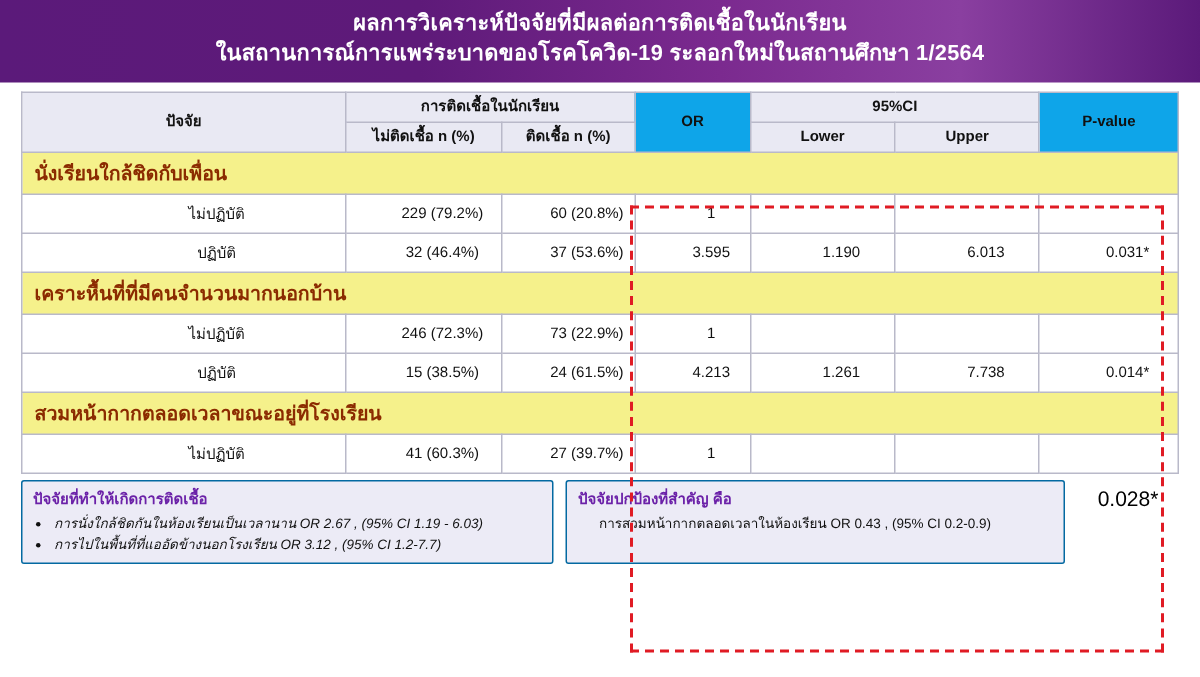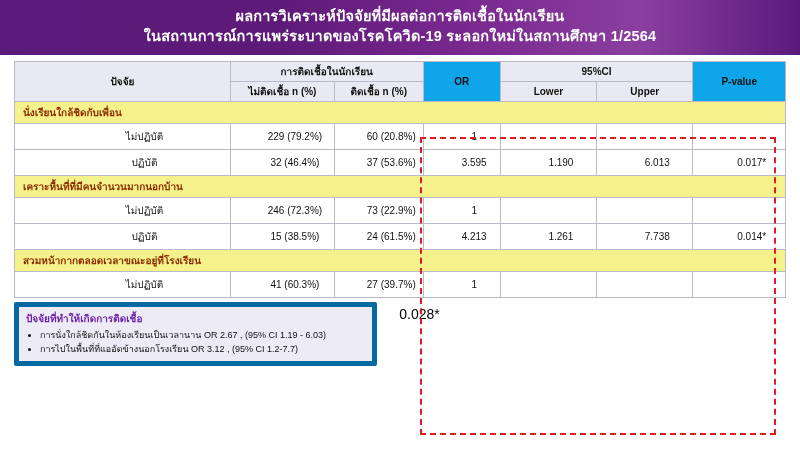--- a/index.html
+++ b/index.html
@@ -59,21 +59,21 @@
   .col-or     { width: 10%; }
   .col-low    { width: 12.5%; }
   .col-up     { width: 12.5%; }
   .col-p      { width: 12%; }
 
   tbody td { padding: 4px 6px; height: 26px; }
   tr.section td {
     background: #f5f18b;
     font-weight: bold;
     color: #8b2b00;
-    font-size: 10px;
+    font-size: 13px;
     padding: 3px 8px;
     height: 22px;
   }
   td.factor-label { padding-left: 50px; font-size: 9.5px; color: #1a1a1a; text-align: center; }
   td.num { text-align: center; padding-left: 31px; }
   tbody tr td { background: #ffffff; }
 
   
   .dash-box {
     position: absolute;
@@ -82,34 +82,34 @@
   }
 
   
   .footer {
     display: flex;
     gap: 8px;
     padding: 4px 14px 6px 14px;
     align-items: stretch;
   }
   .fbox {
-    border: 5px solid #0369a1;
+    border: 1px solid #0369a1;
     background: #ecebf6;
     padding: 4px 7px 5px 7px;
     border-radius: 2px;
   }
   .fbox.left { width: 47%; }
   .fbox.right { width: 44%; }
   .fbox .ftitle {
     color: #6b21a8;
     font-weight: bold;
     font-size: 10px;
     margin-bottom: 3px;
   }
-  .fbox ul { margin: 0; padding-left: 14px; }
+  .fbox ul { margin: 0; padding-left: 14px; font-style: italic; }
   .fbox li { font-size: 9px; line-height: 1.5; color: #111; }
   .fbox .fline { font-size: 9px; line-height: 1.5; color: #111; padding-left: 14px;}
   .p-trail {
     width: 9%;
     display: flex;
     align-items: flex-start;
     justify-content: center;
     padding-top: 4px;
     font-size: 14px;
   }
@@ -165,21 +165,21 @@
           <td class="num"></td>
           <td class="num"></td>
         </tr>
         <tr>
           <td class="factor-label">ปฏิบัติ</td>
           <td class="num">32 (46.4%)</td>
           <td class="num">37 (53.6%)</td>
           <td class="num">3.595</td>
           <td class="num">1.190</td>
           <td class="num">6.013</td>
-          <td class="num">0.017*</td>
+          <td class="num">0.031*</td>
         </tr>
 
         <tr class="section">
           <td colspan="7">เคราะหื้นที่ที่มีคนจำนวนมากนอกบ้าน</td>
         </tr>
         <tr>
           <td class="factor-label">ไม่ปฏิบัติ</td>
           <td class="num">246 (72.3%)</td>
           <td class="num">73 (22.9%)</td>
           <td class="num">1</td>
@@ -216,16 +216,20 @@
   </div>
 
   <div class="footer">
     <div class="fbox left">
       <div class="ftitle">ปัจจัยที่ทำให้เกิดการติดเชื้อ</div>
       <ul>
         <li>การนั่งใกล้ชิดกันในห้องเรียนเป็นเวลานาน OR 2.67 , (95% CI 1.19 - 6.03)</li>
         <li>การไปในพื้นที่ที่แออัดข้างนอกโรงเรียน OR  3.12 , (95% CI 1.2-7.7)</li>
       </ul>
     </div>
+    <div class="fbox right">
+      <div class="ftitle">ปัจจัยปกป้องที่สำคัญ คือ</div>
+      <div class="fline">การสวมหน้ากากตลอดเวลาในห้องเรียน OR 0.43 , (95% CI 0.2-0.9)</div>
+    </div>
     <div class="p-trail">0.028*</div>
   </div>
 
 </div>
 
 </body></html>

